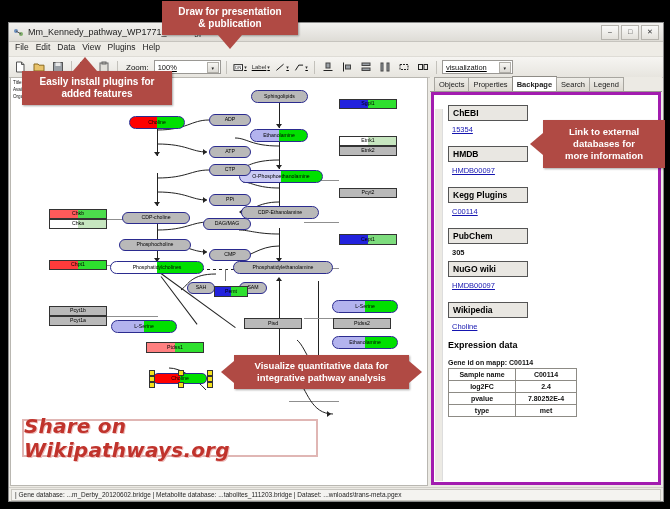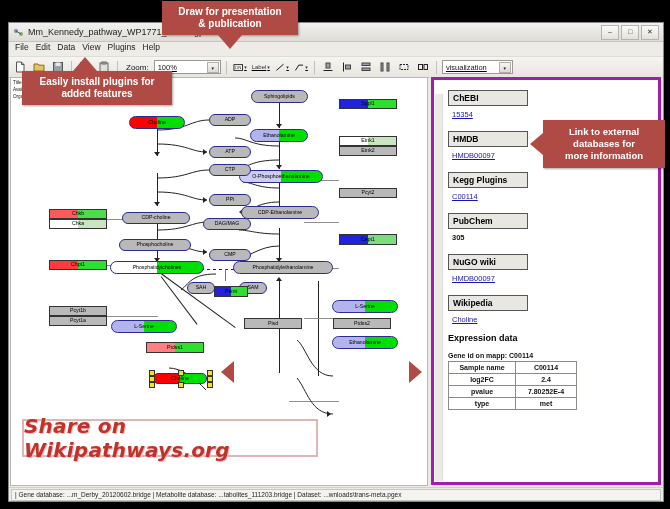--- a/index.html
+++ b/index.html
@@ -59,21 +59,21 @@
        display:flex;align-items:center;}
   .tab.active{background:#fff;font-weight:bold;height:12px;border-color:#8e8c86;}
   .panelbody{flex:1;background:#fff;border:3px solid #a21caf;margin:0 1px 1px 1px;position:relative;
              overflow:hidden;padding:7px 0 0 10px;}
   .scrollstrip{position:absolute;left:1px;top:14px;bottom:1px;width:7px;background:#eceae4;
                border-right:1px solid #ddd;}
 
   .dbhead{display:inline-block;border:1px solid #555;background:#e9e7e2;font-size:8.5px;
           font-weight:bold;color:#000;padding:2px 6px 2px 4px;min-width:68px;}
   .dblink{font-size:7.5px;color:#1515b0;text-decoration:underline;margin:4px 0 9px 4px;display:block;}
-  .dbplain{font-size:7.5px;color:#111;margin:4px 0 9px 4px;display:block;font-weight:bold;}
+  .dbplain{font-size:7.5px;color:#111;margin:4px 0 1px 4px;display:block;font-weight:bold;}
   .exprtitle{font-size:9px;font-weight:bold;color:#000;margin:6px 0 9px 0;}
   .geneid{font-size:7px;font-weight:bold;color:#111;margin-bottom:2px;}
   table.expr{border-collapse:collapse;font-size:7px;}
   table.expr td{border:1px solid #8d8b85;padding:2px 4px;text-align:center;font-weight:bold;
                 color:#111;background:#fff;}
   table.expr td.c0{width:58px;}
   table.expr td.c1{width:52px;}
 
   
   .pw{position:absolute;inset:0;}
@@ -469,20 +469,27 @@
             </div>
 
           <div class="node gene" style="left:135px;top:264px;width:58px;height:11px;background:linear-gradient(90deg,#ff8080 50%,#2ee02e 50%);">
             <span class="lbl">Ptdss1</span>
             </div>
 
         </div>
       </div>
 
       <div class="sidepanel">
+        <div class="tabrow">
+          <span class="tab">Objects</span>
+          <span class="tab">Properties</span>
+          <span class="tab active">Backpage</span>
+          <span class="tab">Search</span>
+          <span class="tab">Legend</span>
+        </div>
         <div class="panelbody">
           <div class="scrollstrip"></div>
 
           <div style="margin-left:4px">
             <div class="dbhead">ChEBI</div>
             <a class="dblink" href="#">15354</a>
 
             <div class="dbhead">HMDB</div>
             <a class="dblink" href="#">HMDB00097</a>
 
@@ -537,20 +544,22 @@
 
   <div class="callout" style="left:22px;top:71px;width:150px;height:34px;white-space:pre-line;">Easily install plugins for
 added features</div>
   <div class="ar-up" style="left:73px;top:57px;"></div>
 
   <div class="callout" style="left:543px;top:120px;width:122px;height:48px;white-space:pre-line;font-size:9.5px;">Link  to external
 databases  for
 more information</div>
   <div class="ar-left" style="left:530px;top:133px;"></div>
 
+  <div class="callout" style="left:234px;top:355px;width:175px;height:34px;white-space:pre-line;font-size:9.5px;">Visualize quantitative data  for
+integrative pathway analysis</div>
   <div class="ar-left" style="left:221px;top:361px;"></div>
   <div class="ar-right" style="left:409px;top:361px;"></div>
 
   <div class="sharebox" style="left:22px;top:419px;width:292px;height:34px;">
     <span class="sharetext">Share on Wikipathways.org</span>
   </div>
 
 </div>
 
 </body></html>

